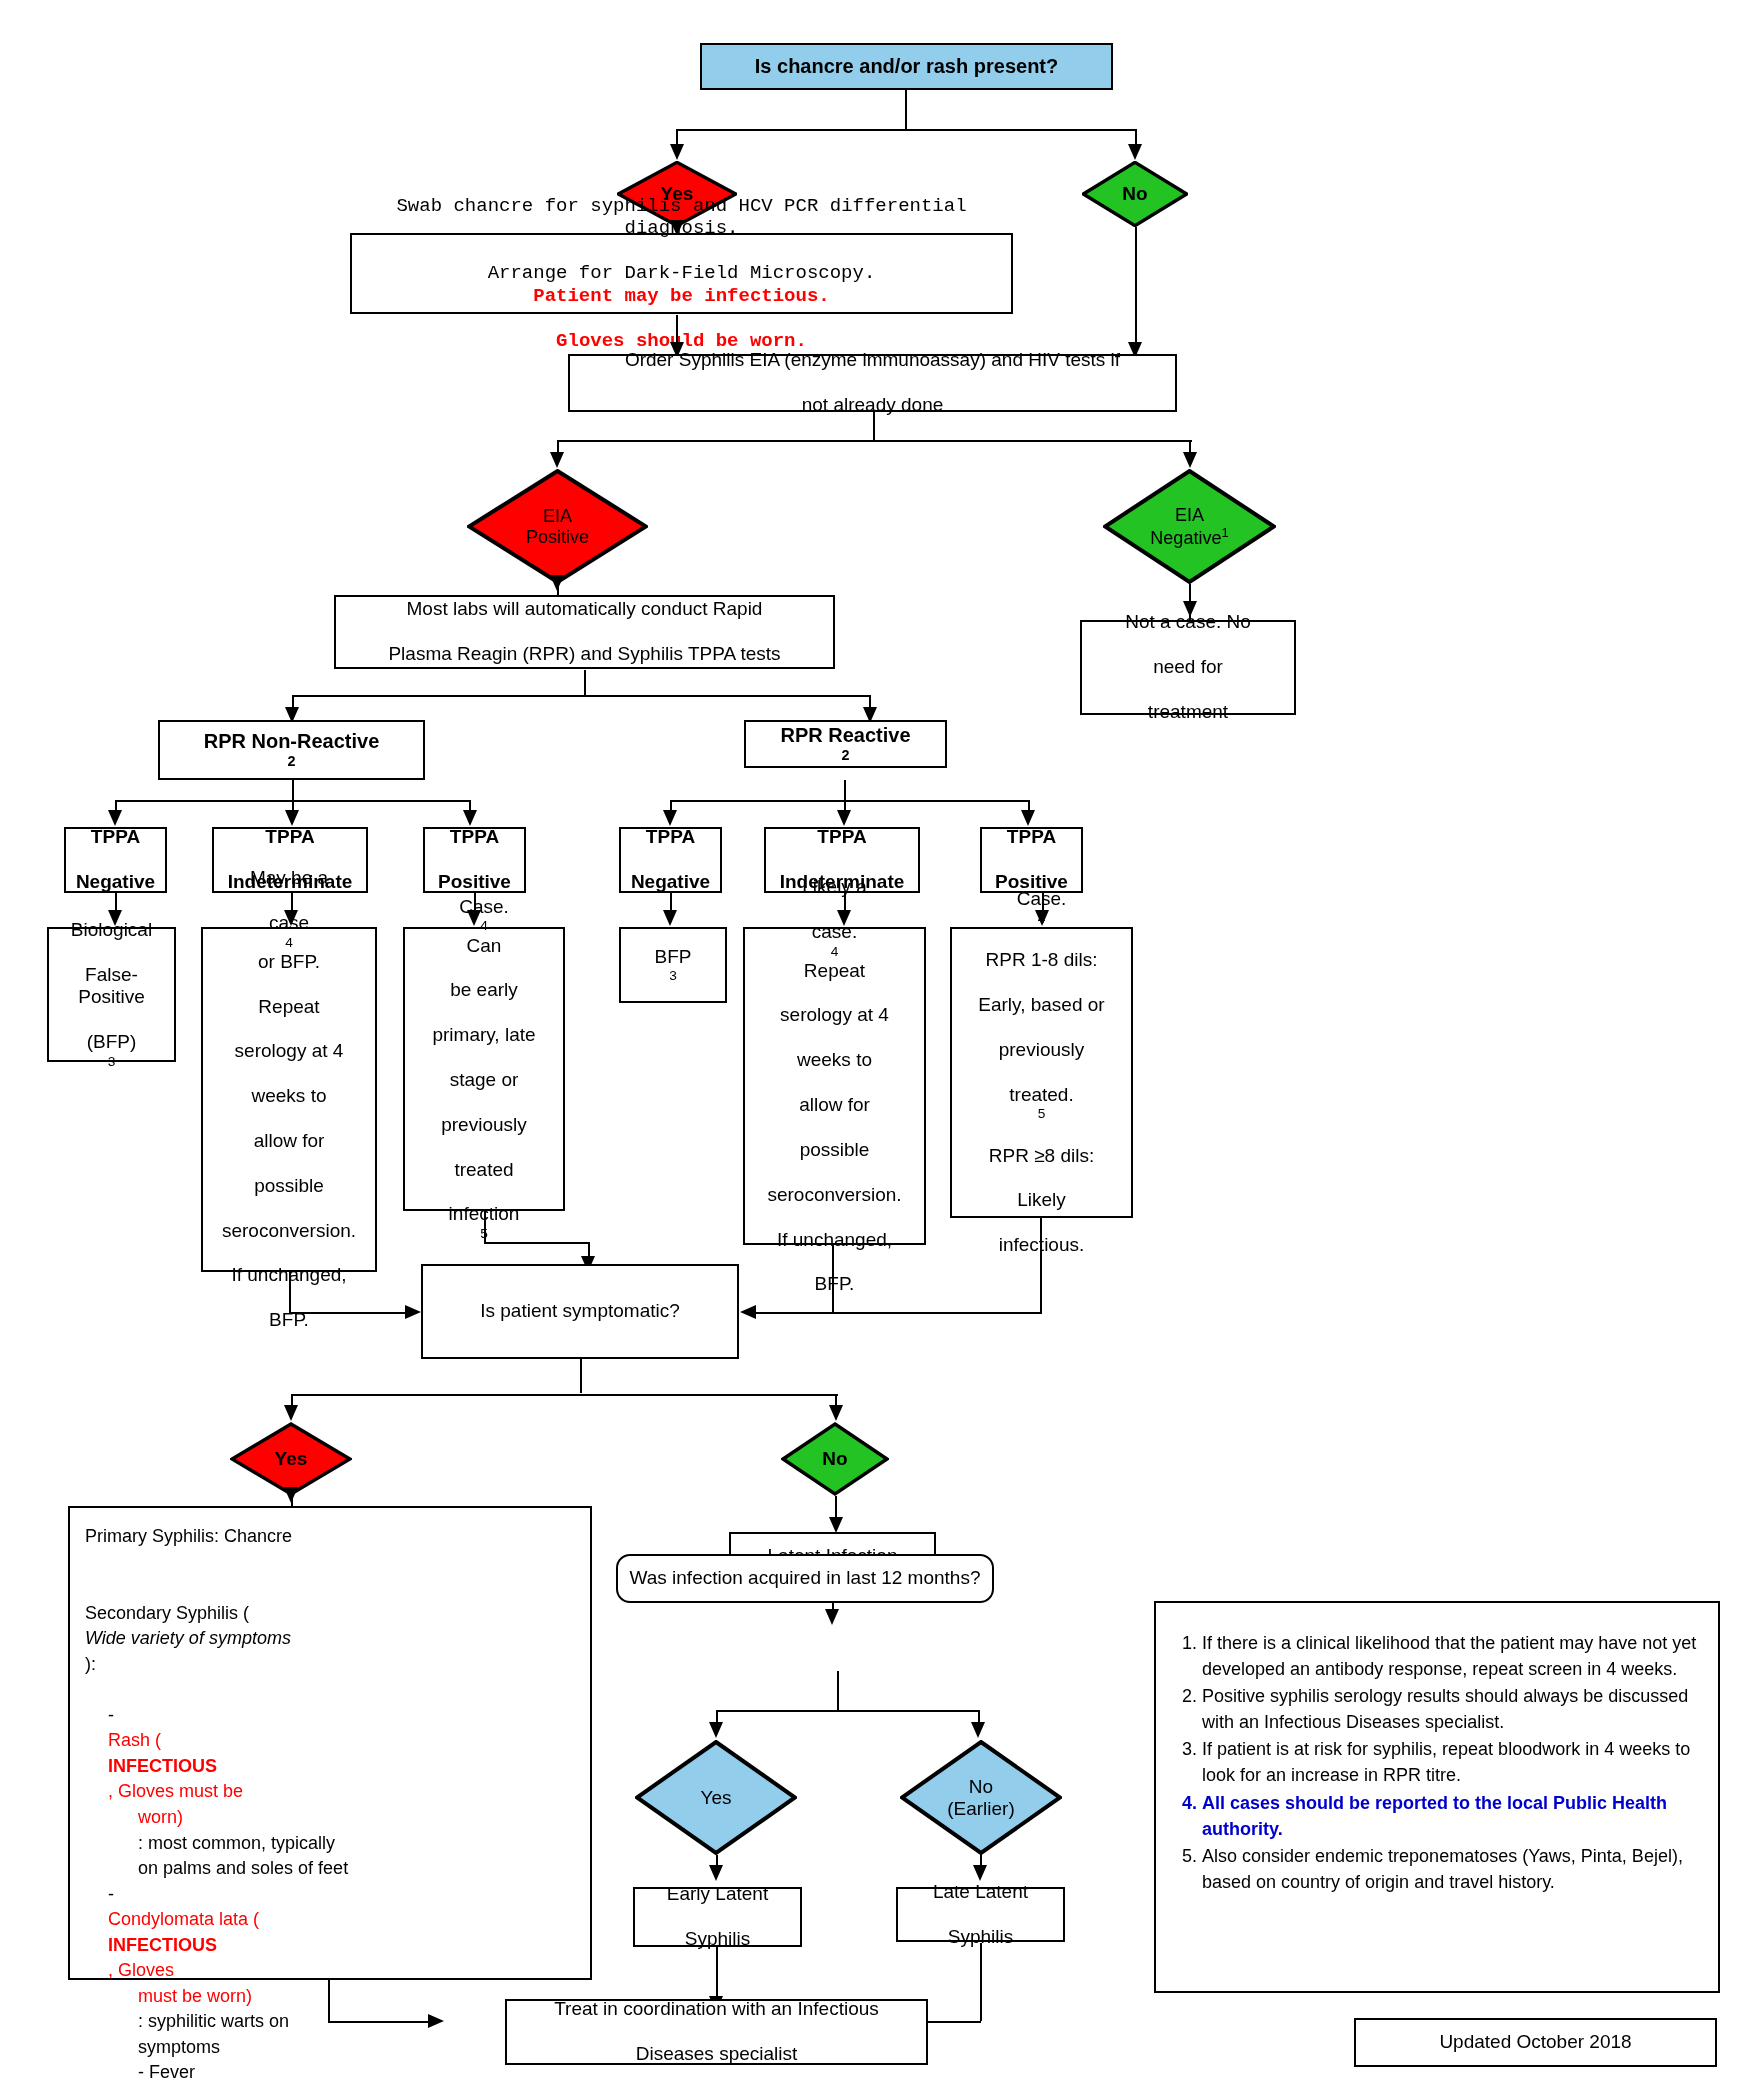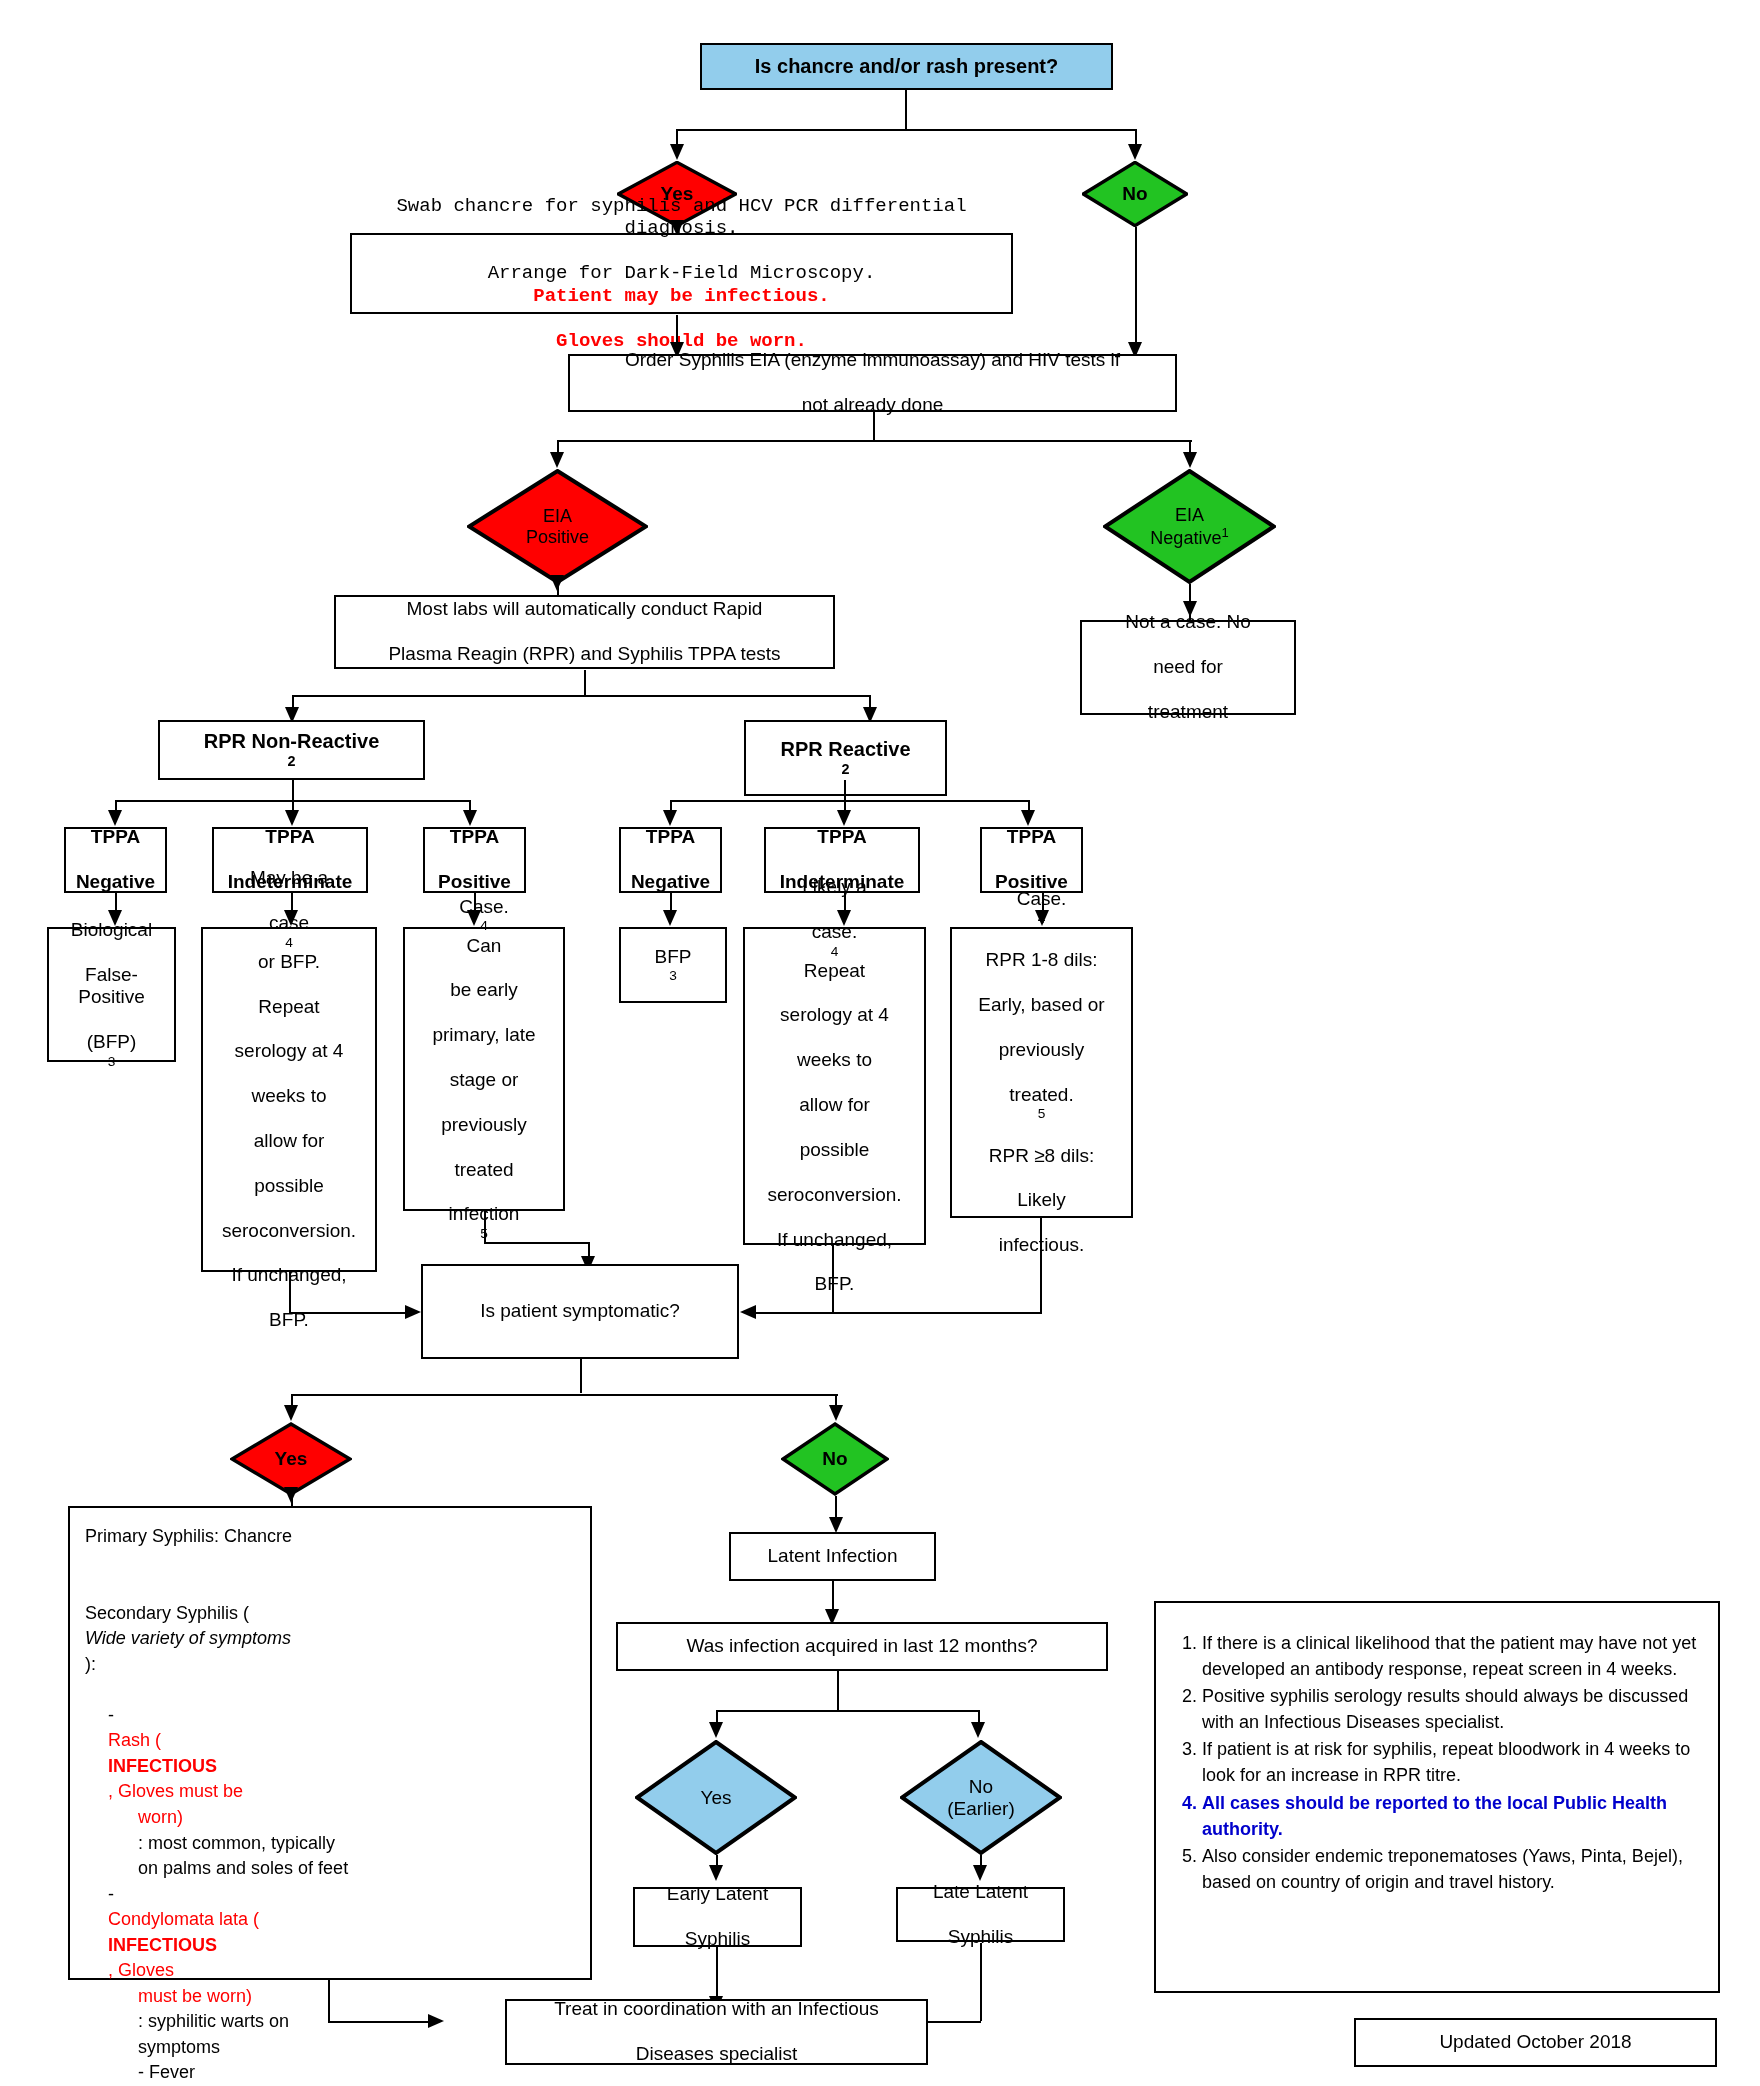--- a/index.html
+++ b/index.html
@@ -154,21 +154,21 @@
   <div class="ln lnv" style="left:869px;top:695px;height:15px;"></div>
   <div class="arrow down" style="left:863px;top:707px;"></div>
 
   <div class="node thick fs-30 b" style="left:158px;top:720px;width:267px;height:60px;">
     <span>
         <span>RPR Non-Reactive</span>
         <span class="sup">2</span>
       </span>
   </div>
 
-  <div class="node thick fs-30 b" style="left:744px;top:720px;width:203px;height:76px;">
+  <div class="node thick fs-30 b" style="left:744px;top:720px;width:203px;height:48px;">
     <span>
         <span>RPR Reactive</span>
         <span class="sup">2</span>
       </span>
   </div>
 
   <div class="ln lnv" style="left:292px;top:780px;height:20px;"></div>
   <div class="ln lnh" style="left:115px;top:800px;width:354px;"></div>
   <div class="ln lnv" style="left:115px;top:800px;height:13.5px;"></div>
   <div class="arrow down" style="left:108px;top:810px;"></div>
@@ -394,21 +394,21 @@
     </span>
   </div>
 
   <div class="node thick fs-28" style="left:729px;top:1532px;width:207px;height:49px;">
     <span>Latent Infection</span>
   </div>
 
   <div class="ln lnv" style="left:832px;top:1581px;height:37px;"></div>
   <div class="arrow down" style="left:825px;top:1609px;"></div>
 
-  <div class="node thick fs-28" style="left:616px;top:1622px;width:492px;height:49px;">
+  <div class="node thick fs-28" style="left:616px;top:1554px;width:378px;height:49px;border-radius:14px;">
     <span>Was infection acquired in last 12 months?</span>
   </div>
 
   <div class="ln lnv" style="left:837px;top:1671px;height:39px;"></div>
   <div class="ln lnh" style="left:716px;top:1507px;width:0px;"></div>
   <div class="ln lnh" style="left:716px;top:1710px;width:264px;"></div>
   <div class="ln lnv" style="left:716px;top:1710px;height:15px;"></div>
   <div class="arrow down" style="left:709px;top:1722px;"></div>
   <div class="ln lnv" style="left:978px;top:1710px;height:15px;"></div>
   <div class="arrow down" style="left:971px;top:1722px;"></div>

